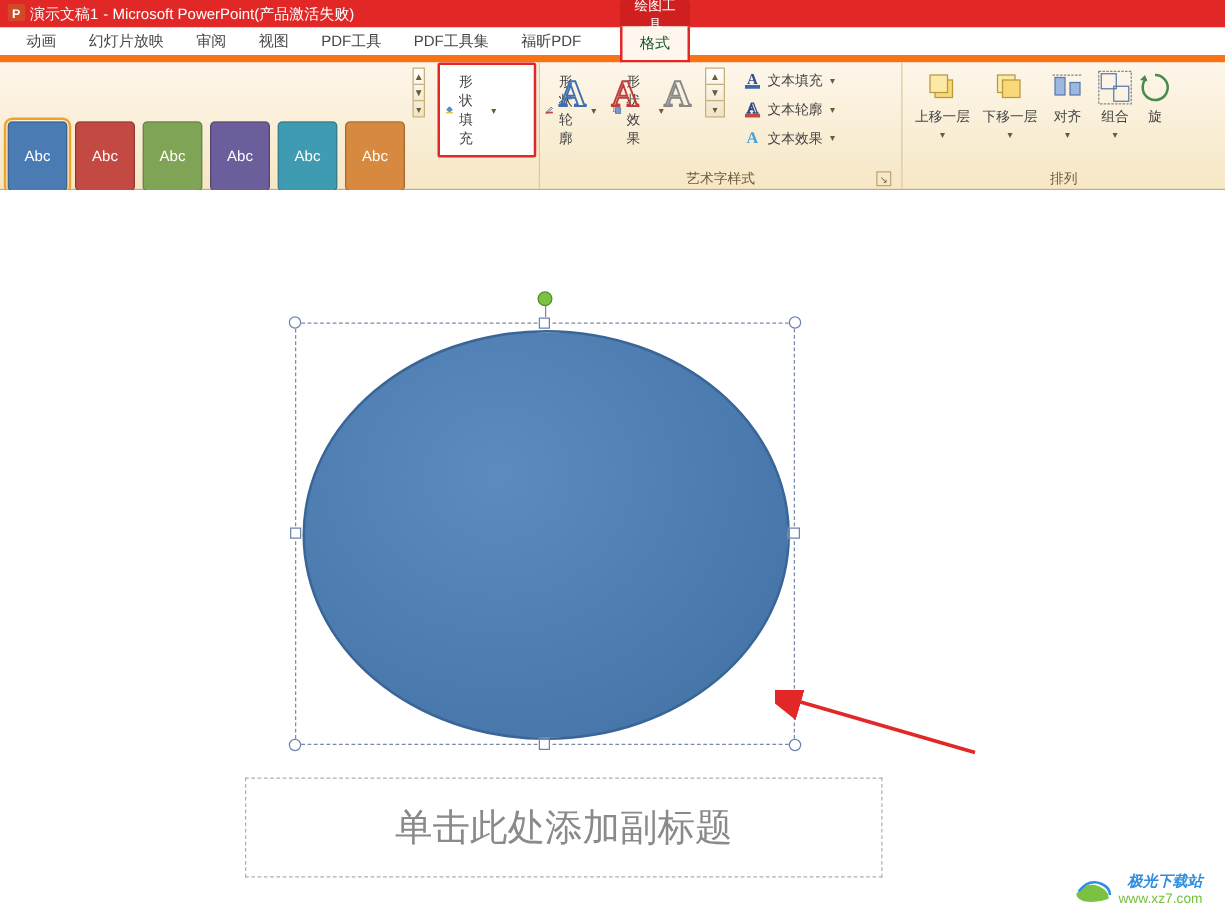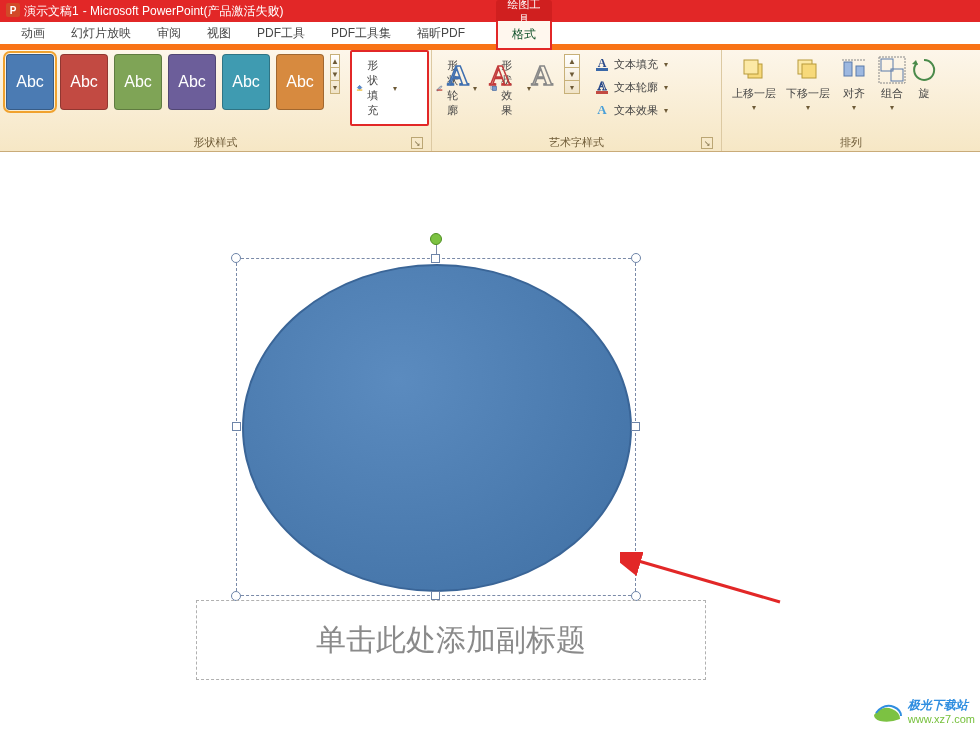--- a/index.html
+++ b/index.html
@@ -123,24 +123,25 @@
       cursor: pointer;
     }
     .style-swatch {
       width: 48px;
       height: 56px;
       border-radius: 4px;
       display: flex;
       align-items: center;
       justify-content: center;
       color: #fff;
-      font-size: 16px;
+      font-size: 12px;
       border: 1px solid rgba(0,0,0,0.25);
       cursor: pointer;
       flex-shrink: 0;
+      margin-top: 43px;
     }
     .style-swatch.selected {
       outline: 2px solid #f0a22e;
       outline-offset: 1px;
     }
     .gallery-scroll {
       width: 16px;
       height: 40px;
       background: linear-gradient(#fff, #f0e3c7);
       border: 1px solid #c7b078;
@@ -281,45 +282,46 @@
       top: 5px;
       width: 390px;
       height: 328px;
       background: radial-gradient(ellipse at 40% 35%, #5b8bbf, #3f6fa3);
       border: 2px solid #3a6597;
       border-radius: 50%;
     }
     .subtitle-box {
       position: absolute;
       left: 196px;
-      top: 448px;
+      top: 470px;
       width: 510px;
       height: 80px;
       border: 1px dashed #b0b0b0;
       display: flex;
       align-items: center;
       justify-content: center;
       color: #8a8a8a;
       font-size: 30px;
       font-family: "SimSun", serif;
     }
     .arrow-anno {
       position: absolute;
       pointer-events: none;
     }
     .watermark {
       position: absolute;
-      right: 5px;
+      right: 18px;
       bottom: 6px;
       display: flex;
       align-items: center;
       gap: 6px;
       color: #2f8ee0;
       font-size: 12px;
       font-style: italic;
+      text-align: right;
     }
     .watermark .logo {
       width: 30px; height: 30px;
     }
     .watermark .wlines { display: flex; flex-direction: column; line-height: 1.1; }
     .watermark .url { color: #76c03c; font-size: 11px; font-style: normal; }
   </style>
 </head>
 <body>
 

